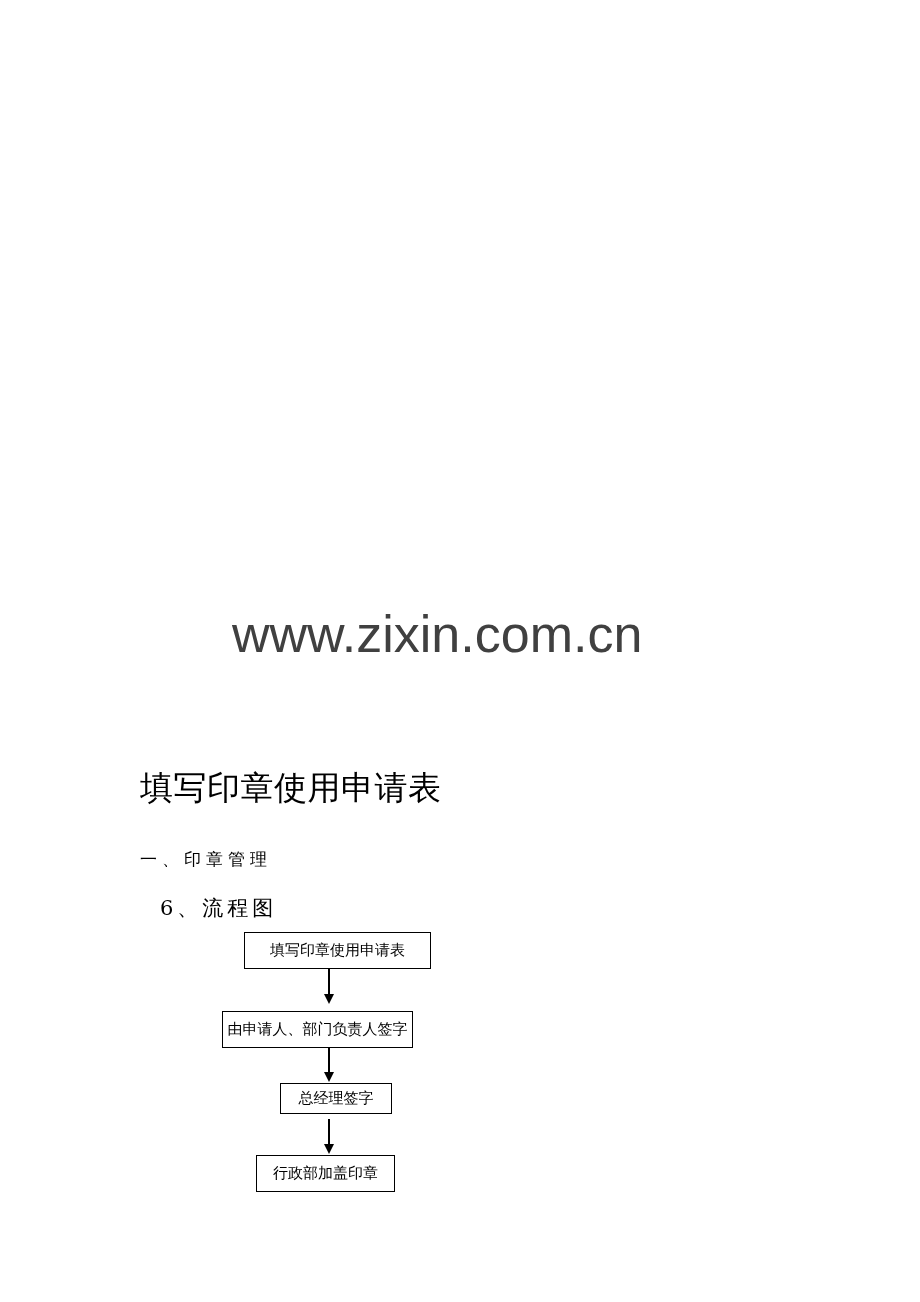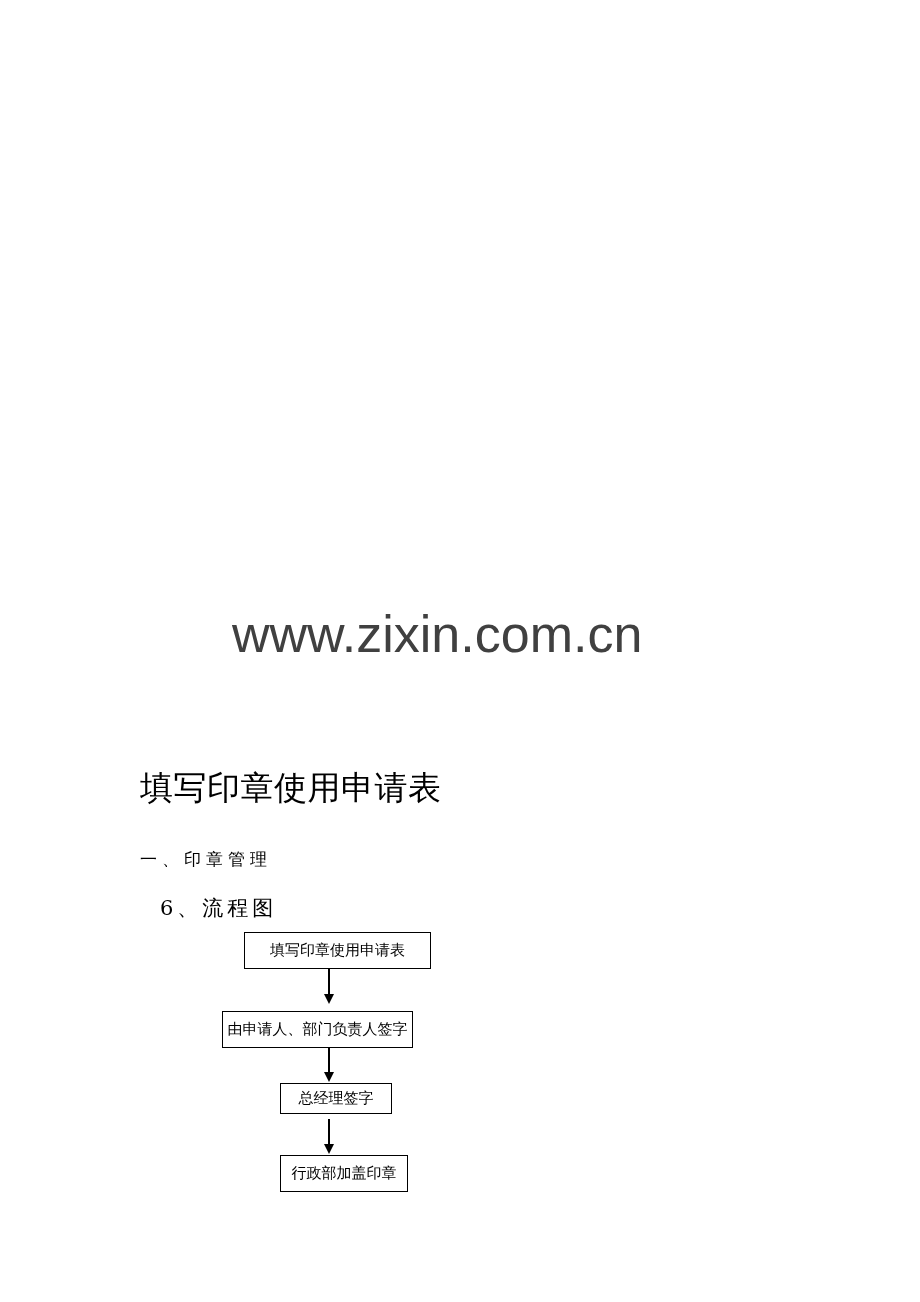--- a/index.html
+++ b/index.html
@@ -47,14 +47,14 @@
     <div class="head" style="top:24px;"></div>
   </div>
 
   <div class="box" style="left:280px; top:1083px; width:112px; height:31px;">总经理签字</div>
 
   <div class="arrow" style="left:329px; top:1119px;">
     <div class="shaft" style="height:26px;"></div>
     <div class="head" style="top:25px;"></div>
   </div>
 
-  <div class="box" style="left:280px; top:1155px; width:128px; height:37px;">行政部加盖印章</div>
+  <div class="box" style="left:256px; top:1155px; width:139px; height:37px;">行政部加盖印章</div>
 </div>
 
 </body></html>

